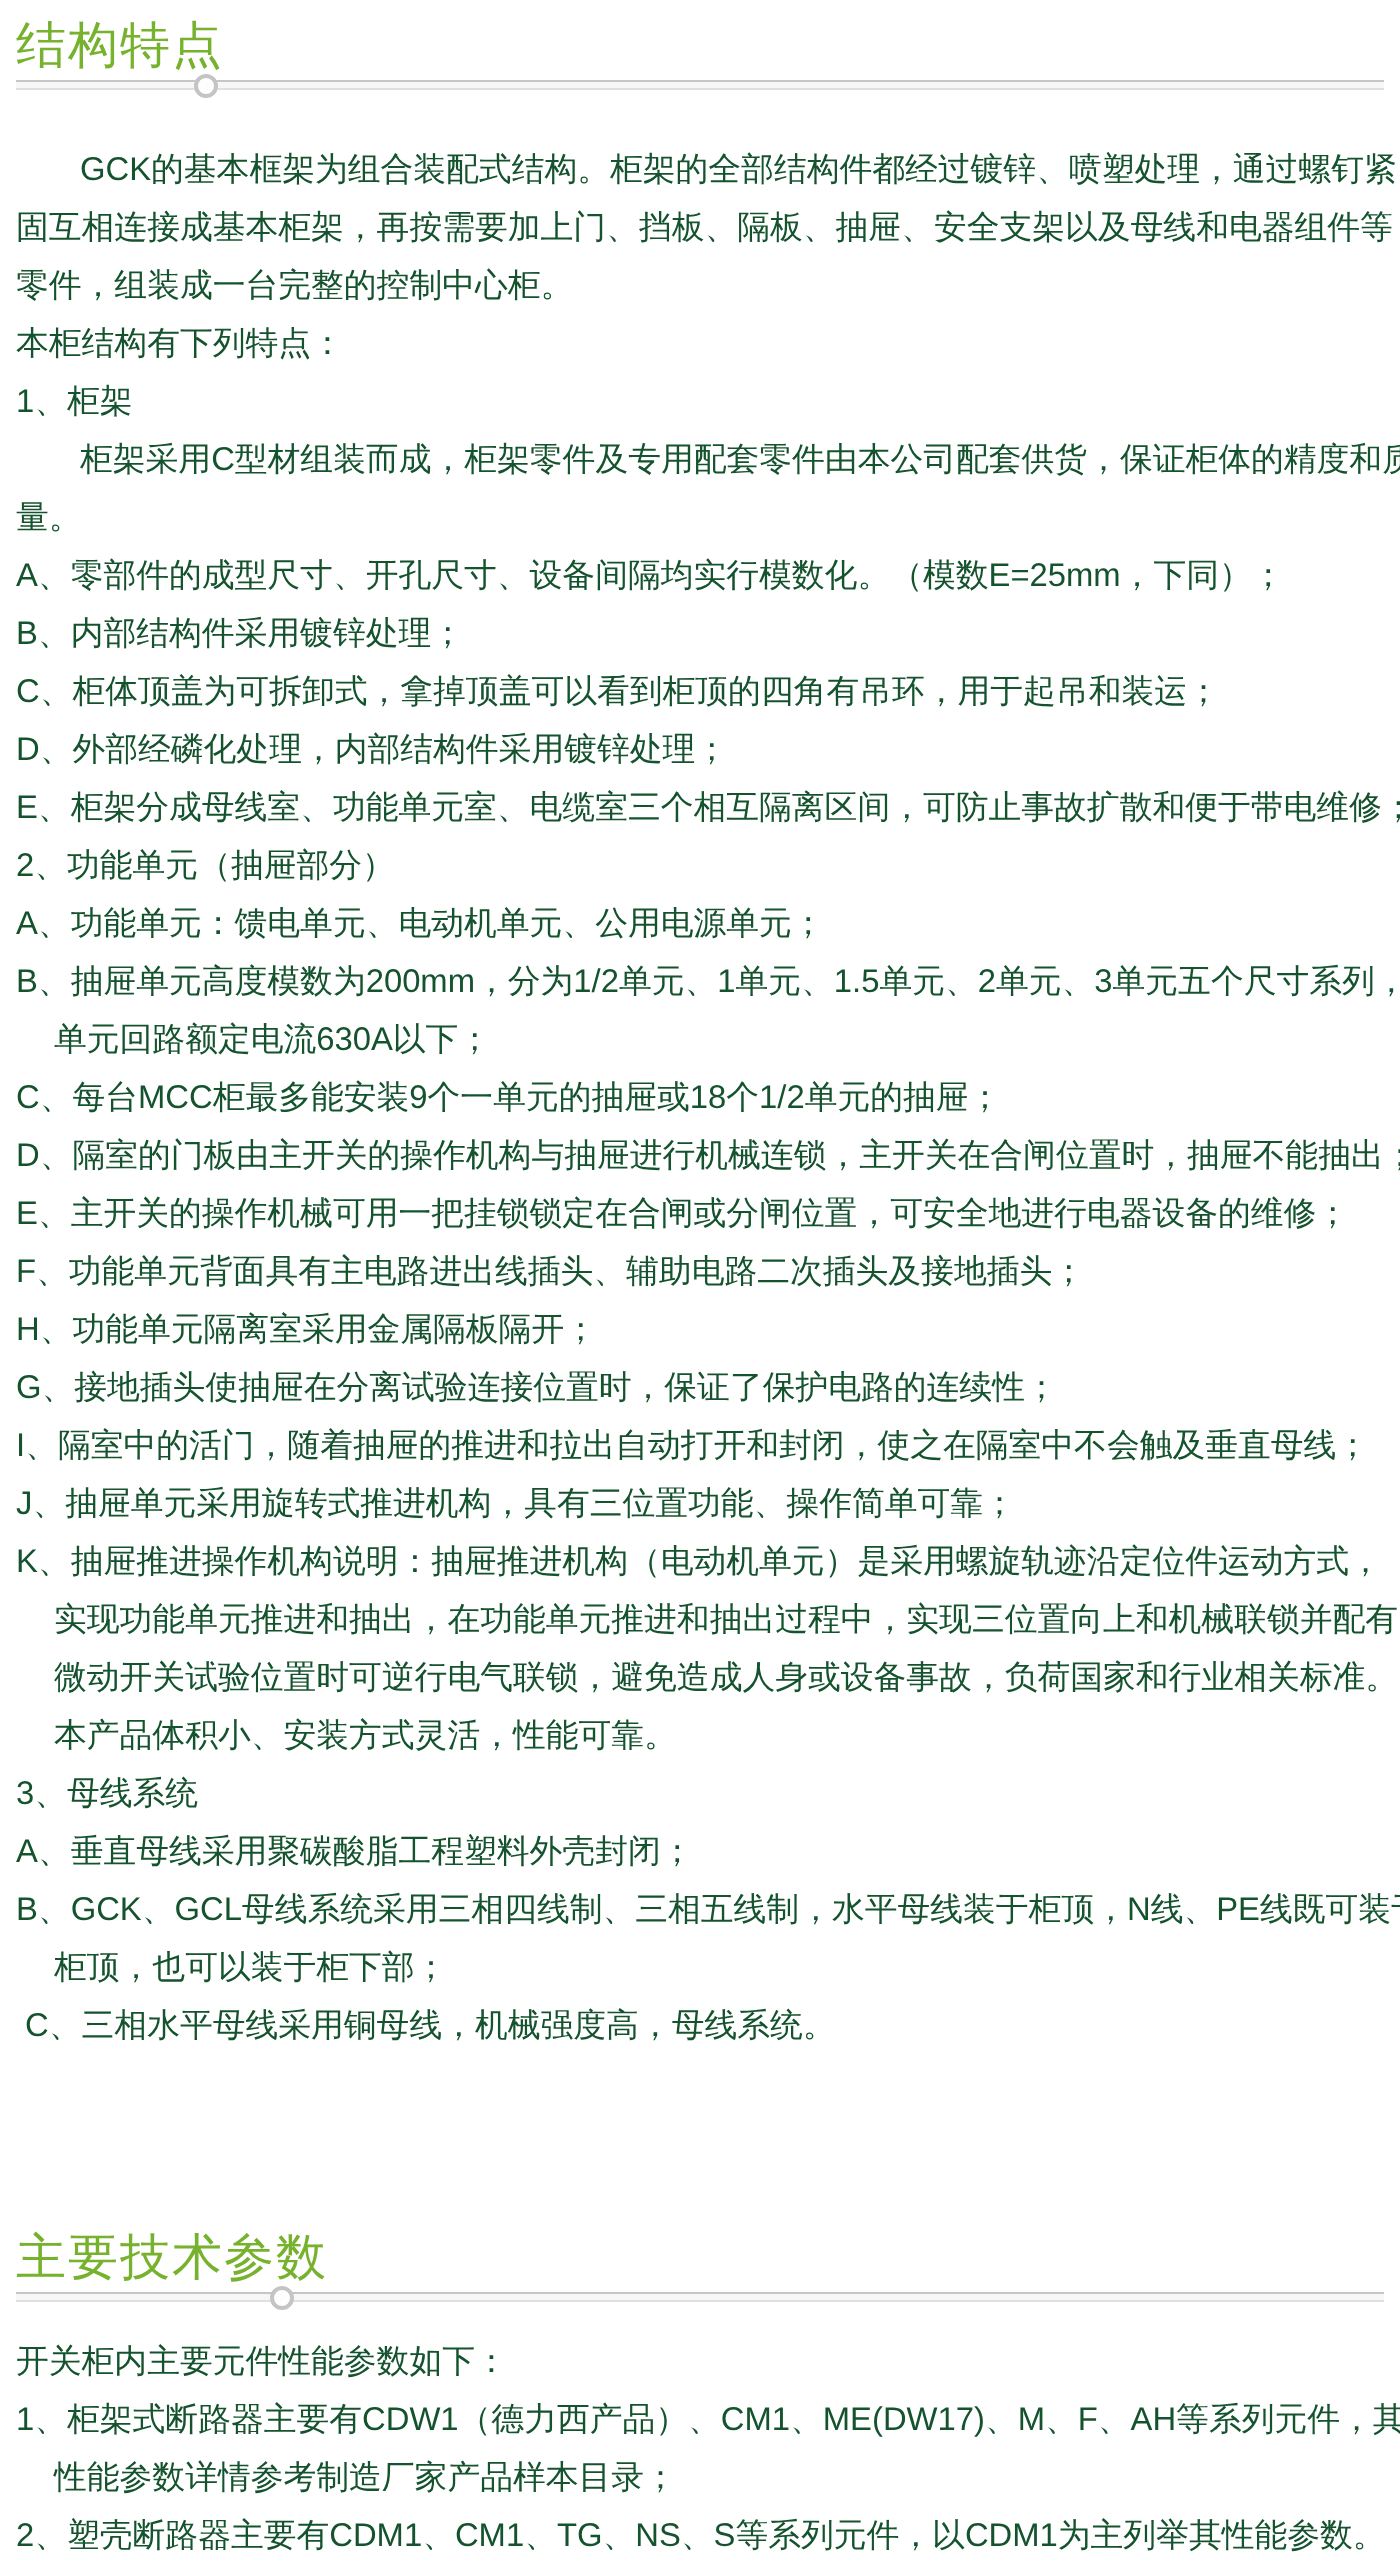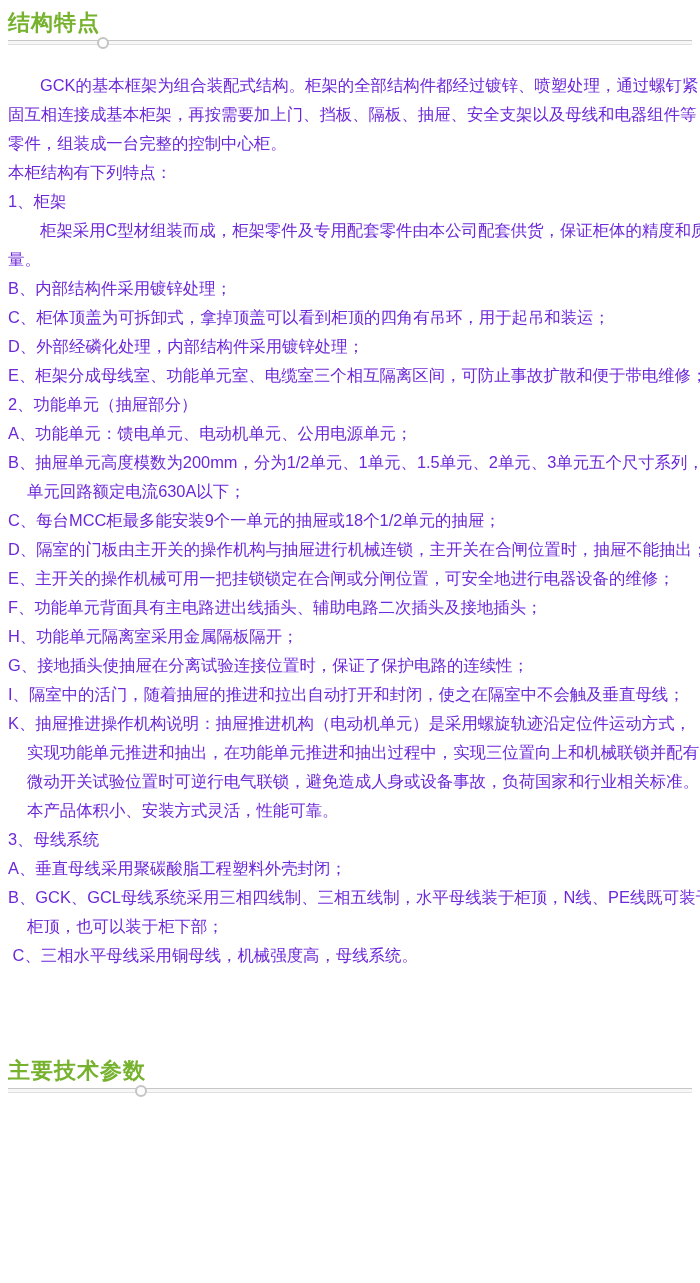--- a/index.html
+++ b/index.html
@@ -6,22 +6,22 @@
   body{
     width:700px;height:1283px;
     background:#ffffff;
     overflow:hidden;
     font-family:"Liberation Sans","DejaVu Sans",sans-serif;
   }
   .page{padding:0 8px;width:684px;}
   .section{display:block;}
   .sec-title{
     color:#76b22d;
-    font-size:22px;
-    font-weight:bold;
+    font-size:25px;
+    font-weight:normal;
     letter-spacing:1px;
     line-height:26px;
     height:26px;
   }
   #sec0 .sec-title{margin-top:10px;}
   #sec1{margin-top:88px;}
   .divider{
     position:relative;
     height:3px;
     margin-top:4px;
@@ -35,21 +35,21 @@
     width:12px;height:12px;
     border-radius:50%;
     background:#fdfdfd;
     border:2px solid #c4c4c4;
     box-sizing:border-box;
   }
   .sec-body{
     margin-top:26px;
     font-size:16.4px;
     line-height:29px;
-    color:#6d28d9;
+    color:#14532d;
   }
   #sec1 .sec-body{margin-top:16px;}
   .ln{white-space:pre;}
   .i1{padding-left:19px;}
   .i2{text-indent:32px;}
 </style>
 </head>
 <body>
 
 <div class="page">
@@ -60,47 +60,55 @@
       <span class="knob" style="left: 89px;"></span>
     </div>
     <div class="sec-body">
         <div class="ln i2">GCK的基本框架为组合装配式结构。柜架的全部结构件都经过镀锌、喷塑处理，通过螺钉紧</div>
         <div class="ln i0">固互相连接成基本柜架，再按需要加上门、挡板、隔板、抽屉、安全支架以及母线和电器组件等</div>
         <div class="ln i0">零件，组装成一台完整的控制中心柜。</div>
         <div class="ln i0">本柜结构有下列特点：</div>
         <div class="ln i0">1、柜架</div>
         <div class="ln i2">柜架采用C型材组装而成，柜架零件及专用配套零件由本公司配套供货，保证柜体的精度和质</div>
         <div class="ln i0">量。</div>
+        <div class="ln i0">A、零部件的成型尺寸、开孔尺寸、设备间隔均实行模数化。（模数E=25mm，下同）；</div>
         <div class="ln i0">B、内部结构件采用镀锌处理；</div>
         <div class="ln i0">C、柜体顶盖为可拆卸式，拿掉顶盖可以看到柜顶的四角有吊环，用于起吊和装运；</div>
         <div class="ln i0">D、外部经磷化处理，内部结构件采用镀锌处理；</div>
         <div class="ln i0">E、柜架分成母线室、功能单元室、电缆室三个相互隔离区间，可防止事故扩散和便于带电维修；</div>
         <div class="ln i0">2、功能单元（抽屉部分）</div>
         <div class="ln i0">A、功能单元：馈电单元、电动机单元、公用电源单元；</div>
         <div class="ln i0">B、抽屉单元高度模数为200mm，分为1/2单元、1单元、1.5单元、2单元、3单元五个尺寸系列，</div>
         <div class="ln i1">单元回路额定电流630A以下；</div>
         <div class="ln i0">C、每台MCC柜最多能安装9个一单元的抽屉或18个1/2单元的抽屉；</div>
         <div class="ln i0">D、隔室的门板由主开关的操作机构与抽屉进行机械连锁，主开关在合闸位置时，抽屉不能抽出；</div>
         <div class="ln i0">E、主开关的操作机械可用一把挂锁锁定在合闸或分闸位置，可安全地进行电器设备的维修；</div>
         <div class="ln i0">F、功能单元背面具有主电路进出线插头、辅助电路二次插头及接地插头；</div>
         <div class="ln i0">H、功能单元隔离室采用金属隔板隔开；</div>
         <div class="ln i0">G、接地插头使抽屉在分离试验连接位置时，保证了保护电路的连续性；</div>
         <div class="ln i0">I、隔室中的活门，随着抽屉的推进和拉出自动打开和封闭，使之在隔室中不会触及垂直母线；</div>
+        <div class="ln i0">J、抽屉单元采用旋转式推进机构，具有三位置功能、操作简单可靠；</div>
         <div class="ln i0">K、抽屉推进操作机构说明：抽屉推进机构（电动机单元）是采用螺旋轨迹沿定位件运动方式，</div>
         <div class="ln i1">实现功能单元推进和抽出，在功能单元推进和抽出过程中，实现三位置向上和机械联锁并配有</div>
         <div class="ln i1">微动开关试验位置时可逆行电气联锁，避免造成人身或设备事故，负荷国家和行业相关标准。</div>
         <div class="ln i1">本产品体积小、安装方式灵活，性能可靠。</div>
         <div class="ln i0">3、母线系统</div>
         <div class="ln i0">A、垂直母线采用聚碳酸脂工程塑料外壳封闭；</div>
         <div class="ln i0">B、GCK、GCL母线系统采用三相四线制、三相五线制，水平母线装于柜顶，N线、PE线既可装于</div>
         <div class="ln i1">柜顶，也可以装于柜下部；</div>
         <div class="ln i0"> C、三相水平母线采用铜母线，机械强度高，母线系统。</div>
       </div>
   </div>
 
   <div class="section" id="sec1">
     <div class="sec-title">主要技术参数</div>
     <div class="divider">
       <span class="knob" style="left: 127px;"></span>
     </div>
+    <div class="sec-body">
+        <div class="ln i0">开关柜内主要元件性能参数如下：</div>
+        <div class="ln i0">1、柜架式断路器主要有CDW1（德力西产品）、CM1、ME(DW17)、M、F、AH等系列元件，其</div>
+        <div class="ln i1">性能参数详情参考制造厂家产品样本目录；</div>
+        <div class="ln i0">2、塑壳断路器主要有CDM1、CM1、TG、NS、S等系列元件，以CDM1为主列举其性能参数。</div>
+      </div>
   </div>
 
 </div>
 
 </body></html>

